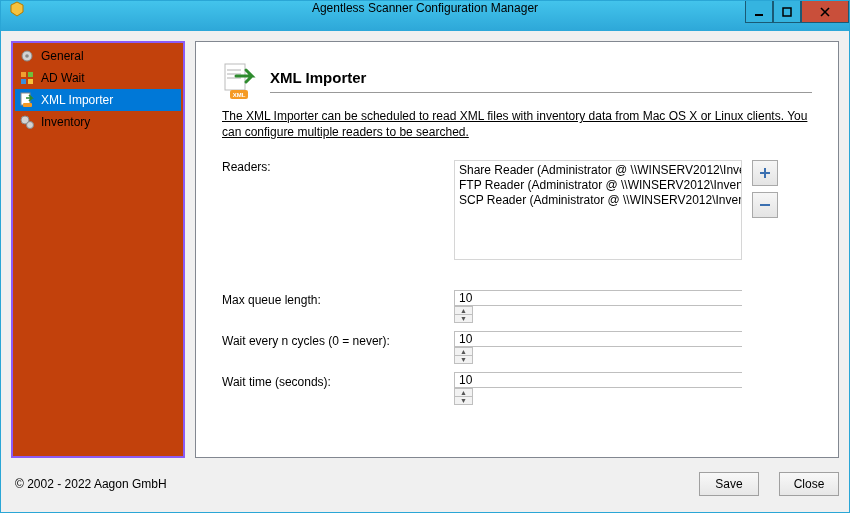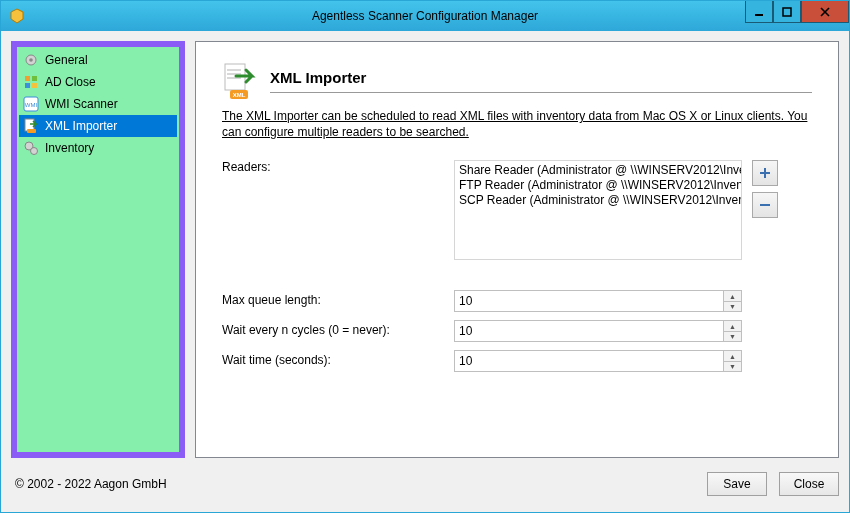--- a/index.html
+++ b/index.html
@@ -2,36 +2,36 @@
 <html><head>
 <meta charset="utf-8">
 <style>
   * { box-sizing: border-box; }
   html, body { margin:0; padding:0; height:100%; }
   body { font-family: "Segoe UI", Tahoma, sans-serif; font-size:12px;
          background:#fff; color:#000; overflow:hidden; }
   .window { width:850px; height:513px; border:1px solid #2aa6d6;
             display:flex; flex-direction:column; background:#fff; }
   .titlebar { height:30px; background:linear-gradient(#43c4ec,#2da7d8);
-              display:flex; align-items:center; position:relative;
+              display:flex; position:relative;
               color:#000; }
   .titlebar .title-icon { width:16px; height:16px; margin-left:8px; }
   .titlebar .title { flex:1; text-align:center; font-size:12px;
                      position:absolute; left:0; right:0; pointer-events:none; }
   .win-controls { position:absolute; right:0; top:0; display:flex; height:22px; }
   .win-btn { width:28px; height:22px; border:1px solid #1a5a75;
              border-top:none; display:flex; align-items:center;
              justify-content:center; background:#35b4e0; }
   .win-btn.close { background:#c94f3a; width:48px; }
   .win-btn svg { display:block; }
 
   .body { flex:1; background:#f0f0f0; display:flex; flex-direction:column;
           padding:10px; }
   .panes { flex:1; display:flex; gap:10px; }
-  .sidebar { width:174px; background:#86efac; border:6px solid #8b5cf6;
+  .sidebar { width:174px; background:#c2410c; border:2px solid #8b5cf6;
              padding:2px 2px; }
   .nav-item { display:flex; align-items:center; height:22px; padding:0 4px;
               gap:6px; cursor:default; }
   .nav-item.selected { background:#0078d7; color:#fff; }
   .nav-ico { width:16px; height:16px; flex:0 0 16px; }
 
   .content { flex:1; background:#fff; border:1px solid #828790;
              padding:20px 26px 10px 26px; overflow:hidden; }
   .hdr { display:flex; align-items:center; gap:14px; }
   .hdr-ico { width:34px; height:38px; }
@@ -45,34 +45,34 @@
   .readers-row .form-label { padding-top:0; }
   .readers-box { border:1px solid #d6d6d6; background:#fff; height:100px;
                  width:288px; padding:2px 4px; overflow:hidden;
                  white-space:nowrap; }
   .readers-box div { line-height:15px; font-size:12px; }
   .btn-col { display:flex; flex-direction:column; gap:6px; margin-left:10px; }
   .sq-btn { width:26px; height:26px; border:1px solid #a9a9a9;
             background:linear-gradient(#f6f6f6,#e4e4e4);
             display:flex; align-items:center; justify-content:center;
             color:#3a6fb0; font-size:14px; }
-  .spin { display:flex; width:288px; }
+  .spin { display:flex; width:288px;flex-direction:column; }
   .spin input { flex:1; height:22px; border:1px solid #bfbfbf;
                 border-right:none; padding:0 4px; font-family:inherit;
                 font-size:12px; }
   .spin .arrows { width:19px; border:1px solid #bfbfbf;
                   display:flex; flex-direction:column; }
   .spin .arrow { flex:1; display:flex; align-items:center;
                  justify-content:center; font-size:7px; color:#555;
                  background:#f2f2f2; }
   .spin .arrow:first-child { border-bottom:1px solid #bfbfbf; }
 
   .footer { height:36px; margin-top:8px; display:flex; align-items:center; }
   .copyright { flex:1; font-size:12px; padding-left:4px; }
-  .footer-btn { width:60px; height:24px; margin-left:12px;
+  .footer-btn { width:60px; height:24px; margin-left:20px;
                 border:1px solid #a0a0a0;
                 background:linear-gradient(#f8f8f8,#e7e7e7);
                 font-family:inherit; font-size:12px; color:#000;
                 text-align:center; line-height:22px; }
 </style>
 </head>
 <body>
 
 <div class="window">
 
@@ -112,28 +112,21 @@
             </svg>
           <span>General</span>
         </div>
         <div class="nav-item">
           <svg class="nav-ico" viewBox="0 0 16 16">
               <rect x="2" y="2" width="5" height="5" fill="#f0a030"></rect>
               <rect x="9" y="2" width="5" height="5" fill="#6fbf3c"></rect>
               <rect x="2" y="9" width="5" height="5" fill="#3d8edb"></rect>
               <rect x="9" y="9" width="5" height="5" fill="#f5c33b"></rect>
             </svg>
-          <span>AD Close</span>
-        </div>
-        <div class="nav-item">
-          <svg class="nav-ico" viewBox="0 0 16 16">
-              <rect x="1" y="1" width="14" height="14" rx="2" fill="#fff" stroke="#3d8edb"></rect>
-              <text x="8" y="11" font-size="6" text-anchor="middle" fill="#3d8edb" font-family="Arial">WMI</text>
-            </svg>
-          <span>WMI Scanner</span>
+          <span>AD Wait</span>
         </div>
         <div class="nav-item selected">
           <svg class="nav-ico" viewBox="0 0 16 16">
               <rect x="2" y="1" width="9" height="12" fill="#fff" stroke="#888"></rect>
               <path d="M7 6 L13 6 L10 3 M13 6 L10 9" fill="none" stroke="#2e8b2e" stroke-width="1.6"></path>
               <rect x="4" y="11" width="9" height="4" rx="1" fill="#f59a23"></rect>
             </svg>
           <span>XML Importer</span>
         </div>
         <div class="nav-item">

